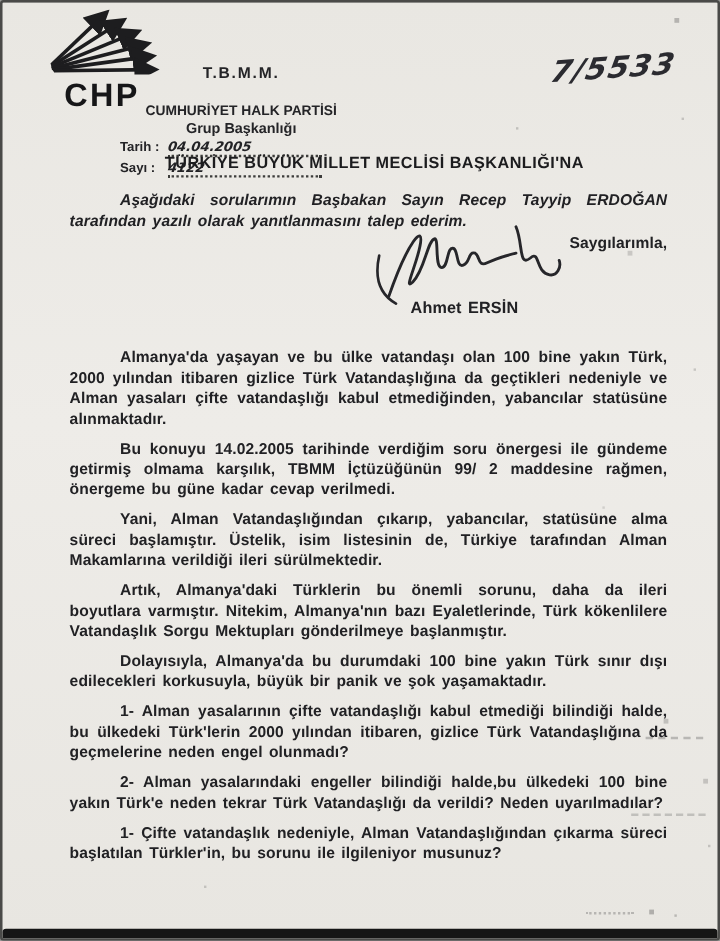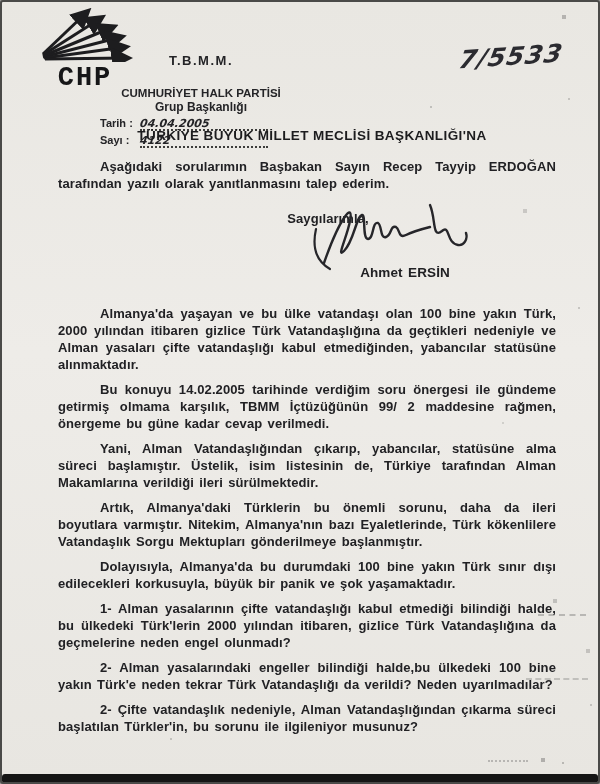--- a/index.html
+++ b/index.html
@@ -7,45 +7,45 @@
   .page{
     position:relative;width:600px;height:784px;box-sizing:border-box;
     background:linear-gradient(180deg,#e9e7e2 0%,#eeece8 45%,#e8e6e1 100%);
     border:2px solid #4a4a48;border-radius:3px;overflow:hidden;
     color:#1e1e21;
   }
   .bottom-bar{position:absolute;left:0;right:0;bottom:0;height:8px;background:#151515;border-radius:3px 3px 0 0;}
 
   
   .logo{position:absolute;left:24px;top:6px;width:118px;text-align:center;}
-  .logo-text{font-family:Liberation Mono, monospace;font-weight:700;font-size:27px;letter-spacing:2px;color:#161618;margin-top:-3px;text-align:center;}
+  .logo-text{font-family:Liberation Sans, sans-serif;font-weight:700;font-size:27px;letter-spacing:2px;color:#161618;margin-top:-3px;text-align:center;}
   .org{position:absolute;left:84px;top:10px;width:230px;text-align:center;font-weight:700;color:#242427;}
   .org-l1{font-size:13px;letter-spacing:1.5px;margin-top:41px;}
   .org-l2{font-size:11.5px;margin-top:19px;}
   .org-l3{font-size:12px;margin-top:1px;}
   .meta{margin-top:3px;text-align:left;padding-left:14px;font-size:11px;}
   .meta-label{display:inline-block;width:40px;font-weight:700;}
   .dotline{display:inline-block;width:128px;border-bottom:2px dotted #3d3d3b;line-height:11px;}
   .hand{font-family:"DejaVu Sans",sans-serif;font-style:italic;font-weight:700;display:inline-block;transform:skewX(-8deg);color:#232326;}
   .docket{position:absolute;right:36px;top:40px;font-family:"DejaVu Sans",sans-serif;font-style:italic;font-weight:600;font-size:25px;color:#2b2b30;transform:skewX(-14deg) rotate(-4deg);letter-spacing:1px;}
 
   
   .title{position:absolute;top:114px;left:0;width:100%;margin:12px;text-align:center;
     font-size:13.5px;font-weight:700;letter-spacing:.4px;color:#1c1c1e;}
 
   
   .body{position:absolute;top:156px;left:56px;width:498px;
     font-size:13px;font-weight:700;line-height:17px;color:#212124;
     text-align:justify;word-spacing:1.6px;letter-spacing:.1px;}
   .para{margin:0 0 8px;text-indent:42px;}
-  .intro{margin-bottom:18px;}
-  .closing{margin:0;text-indent:42px;text-align:center;}
+  .intro{margin-bottom:2px;font-style:italic;}
+  .closing{margin:0;text-indent:42px;text-align:right;}
   .sigblock{position:relative;height:78px;}
   .signature{position:absolute;left:252px;top:-28px;}
-  .signer{position:absolute;left:262px;top:38px;width:170px;text-align:center;font-size:13.5px;line-height:15px;font-weight:700;}
+  .signer{position:absolute;left:244px;top:38px;width:170px;text-align:center;font-size:13.5px;line-height:15px;font-weight:700;}
 
   
   .specks{position:absolute;left:0;top:0;width:2px;height:2px;background:transparent;pointer-events:none;
     box-shadow:
       561px 14px 0 1px rgba(45,45,45,.28),
       428px 104px 0 rgba(45,45,45,.22),
       566px 96px 0 rgba(45,45,45,.20),
       522px 208px 0 1px rgba(45,45,45,.18),
       576px 305px 0 rgba(45,45,45,.20),
       500px 420px 0 rgba(45,45,45,.15),
@@ -115,21 +115,21 @@
     </div>
 
     <p class="para">Almanya'da yaşayan ve bu ülke vatandaşı olan 100 bine yakın Türk, 2000 yılından itibaren gizlice Türk Vatandaşlığına da geçtikleri nedeniyle ve Alman yasaları çifte vatandaşlığı kabul etmediğinden, yabancılar statüsüne alınmaktadır.</p>
     <p class="para">Bu konuyu 14.02.2005 tarihinde verdiğim soru önergesi ile gündeme getirmiş olmama karşılık, TBMM İçtüzüğünün 99/ 2 maddesine rağmen, önergeme bu güne kadar cevap verilmedi.</p>
     <p class="para">Yani, Alman Vatandaşlığından çıkarıp, yabancılar, statüsüne alma süreci başlamıştır. Üstelik, isim listesinin de, Türkiye tarafından Alman Makamlarına verildiği ileri sürülmektedir.</p>
     <p class="para">Artık, Almanya'daki Türklerin bu önemli sorunu, daha da ileri boyutlara varmıştır. Nitekim, Almanya'nın bazı Eyaletlerinde, Türk kökenlilere Vatandaşlık Sorgu Mektupları gönderilmeye başlanmıştır.</p>
     <p class="para">Dolayısıyla, Almanya'da bu durumdaki 100 bine yakın Türk sınır dışı edilecekleri korkusuyla, büyük bir panik ve şok yaşamaktadır.</p>
 
     <p class="para question">1- Alman yasalarının çifte vatandaşlığı kabul etmediği bilindiği halde, bu ülkedeki Türk'lerin 2000 yılından itibaren, gizlice Türk Vatandaşlığına da geçmelerine neden engel olunmadı?</p>
     <p class="para question">2- Alman yasalarındaki engeller bilindiği halde,bu ülkedeki 100 bine yakın Türk'e neden tekrar Türk Vatandaşlığı da verildi? Neden uyarılmadılar?</p>
-    <p class="para question">2- Çifte vatandaşlık nedeniyle, Alman Vatandaşlığından çıkarma süreci başlatılan Türkler'in, bu sorunu ile ilgileniyor musunuz?</p>
+    <p class="para question">1- Çifte vatandaşlık nedeniyle, Alman Vatandaşlığından çıkarma süreci başlatılan Türkler'in, bu sorunu ile ilgileniyor musunuz?</p>
   </div>
 
   <div class="specks"></div>
   <div class="dash1"></div>
   <div class="dash2"></div>
   <div class="dash3"></div>
 
   <div class="bottom-bar"></div>
 </div>
 

